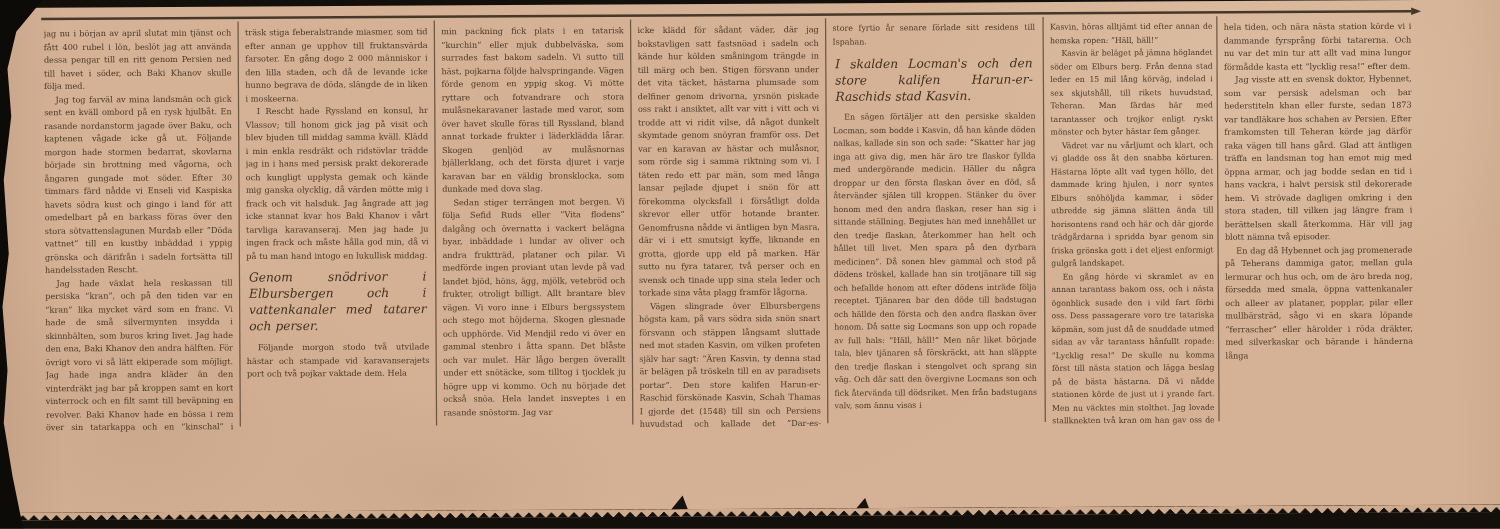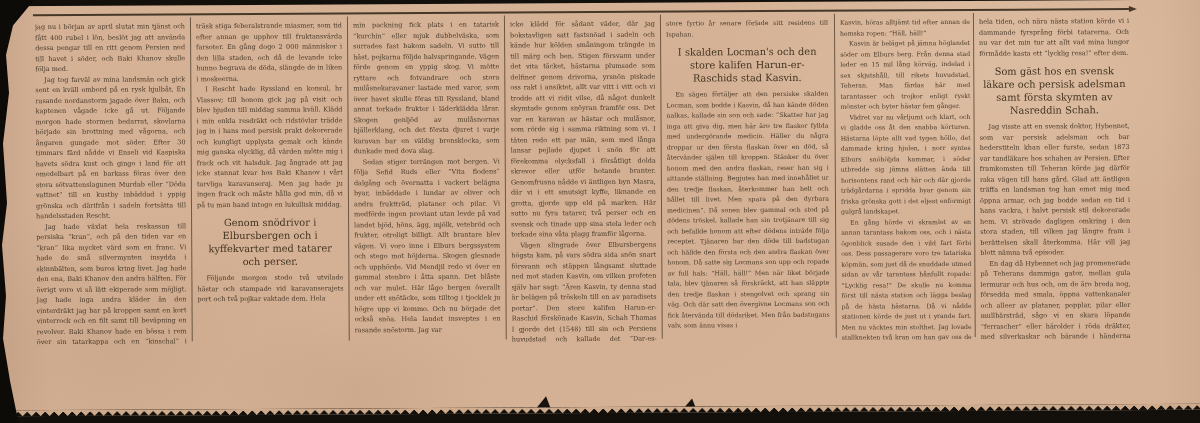--- a/index.html
+++ b/index.html
@@ -58,22 +58,22 @@
   .col-4{left:521px;width:145px;}
   .col-5{left:677px;width:162px;font-size:6.3px;}
   .col-6{left:851px;width:130px;font-size:6.2px;}
   .col-7{left:990px;width:150px;}
   .rule-v{position:absolute;top:12px;height:324px;width:1px;background:rgba(74,58,40,.75);}
   .rv-1{left:201px;}.rv-2{left:358px;}.rv-3{left:515px;}.rv-4{left:671px;}.rv-5{left:845px;}.rv-6{left:984px;}
   .para{margin:0;text-indent:9px;}
   .para-cont{margin:0;text-indent:0;}
   .subhead{
     margin:6px 2px 5px 2px;text-indent:0;
-    font-size:9.8px;line-height:13px;
-    text-align:center;color:#41321f;
+    font-style:italic;font-size:9.8px;line-height:13px;
+    color:#41321f;
   }
 </style>
 </head>
 <body>
 
 <div class="paper">
   <div class="top-rule"></div>
 
   <div class="rule-v rv-1"></div>
   <div class="rule-v rv-2"></div>
@@ -85,21 +85,21 @@
   <div class="col col-1">
     <p class="para-cont">jag nu i början av april slutat min tjänst och fått 400 rubel i lön, beslöt jag att använda dessa pengar till en ritt genom Persien ned till havet i söder, och Baki Khanov skulle följa med.</p>
     <p class="para">Jag tog farväl av mina landsmän och gick sent en kväll ombord på en rysk hjulbåt. En rasande nordanstorm jagade över Baku, och kaptenen vågade icke gå ut. Följande morgon hade stormen bedarrat, skovlarna började sin brottning med vågorna, och ångaren gungade mot söder. Efter 30 timmars färd nådde vi Enseli vid Kaspiska havets södra kust och gingo i land för att omedelbart på en barkass föras över den stora sötvattenslagunen Murdab eller ”Döda vattnet” till en kustby inbäddad i yppig grönska och därifrån i sadeln fortsätta till handelsstaden Rescht.</p>
     <p class="para">Jag hade växlat hela reskassan till persiska ”kran”, och på den tiden var en ”kran” lika mycket värd som en franc. Vi hade de små silvermynten insydda i skinnbälten, som buros kring livet. Jag hade den ena, Baki Khanov den andra hälften. För övrigt voro vi så lätt ekiperade som möjligt. Jag hade inga andra kläder än den vinterdräkt jag bar på kroppen samt en kort vinterrock och en filt samt till beväpning en revolver. Baki Khanov hade en bössa i rem över sin tatarkappa och en ”kinschal” i bältet.</p>
 
   </div>
 
   <div class="col col-2">
     <p class="para-cont">träsk stiga feberalstrande miasmer, som tid efter annan ge upphov till fruktansvärda farsoter. En gång dogo 2 000 människor i den lilla staden, och då de levande icke hunno begrava de döda, slängde de in liken i moskeerna.</p>
     <p class="para">I Rescht hade Ryssland en konsul, hr Vlassov; till honom gick jag på visit och blev bjuden till middag samma kväll. Klädd i min enkla resdräkt och ridstövlar trädde jag in i hans med persisk prakt dekorerade och kungligt upplysta gemak och kände mig ganska olycklig, då värden mötte mig i frack och vit halsduk. Jag ångrade att jag icke stannat kvar hos Baki Khanov i vårt tarvliga karavanseraj. Men jag hade ju ingen frack och måste hålla god min, då vi på tu man hand intogo en lukullisk middag.</p>
-    <p class="subhead">Genom snödrivor i Elbursbergen och i kyffekvarter med tatarer och perser.</p>
+    <p class="subhead">Genom snödrivor i Elbursbergen och i vattenkanaler med tatarer och perser.</p>
     <p class="para">Följande morgon stodo två utvilade hästar och stampade vid karavanserajets port och två pojkar vaktade dem. Hela</p>
   </div>
 
   <div class="col col-3">
     <p class="para-cont">min packning fick plats i en tatarisk ”kurchin” eller mjuk dubbelväska, som surrades fast bakom sadeln. Vi sutto till häst, pojkarna följde halvspringande. Vägen förde genom en yppig skog. Vi mötte ryttare och fotvandrare och stora mulåsnekaravaner lastade med varor, som över havet skulle föras till Ryssland, bland annat torkade frukter i läderklädda lårar. Skogen genljöd av mulåsnornas bjällerklang, och det första djuret i varje karavan bar en väldig bronsklocka, som dunkade med dova slag.</p>
     <p class="para">Sedan stiger terrängen mot bergen. Vi följa Sefid Ruds eller ”Vita flodens” dalgång och övernatta i vackert belägna byar, inbäddade i lundar av oliver och andra fruktträd, plataner och pilar. Vi medförde ingen proviant utan levde på vad landet bjöd, höns, ägg, mjölk, vetebröd och frukter, otroligt billigt. Allt brantare blev vägen. Vi voro inne i Elburs bergssystem och stego mot höjderna. Skogen glesnade och upphörde. Vid Mendjil redo vi över en gammal stenbro i åtta spann. Det blåste och var mulet. Här lågo bergen överallt under ett snötäcke, som tilltog i tjocklek ju högre upp vi kommo. Och nu började det också snöa. Hela landet insveptes i en rasande snöstorm. Jag var</p>
   </div>
 
   <div class="col col-4">
     <p class="para-cont">icke klädd för sådant väder, där jag bokstavligen satt fastsnöad i sadeln och kände hur kölden småningom trängde in till märg och ben. Stigen försvann under det vita täcket, hästarna plumsade som delfiner genom drivorna, yrsnön piskade oss rakt i ansiktet, allt var vitt i vitt och vi trodde att vi ridit vilse, då något dunkelt skymtade genom snöyran framför oss. Det var en karavan av hästar och mulåsnor, som rörde sig i samma riktning som vi. I täten redo ett par män, som med långa lansar pejlade djupet i snön för att förekomma olycksfall i försåtligt dolda skrevor eller utför hotande branter. Genomfrusna nådde vi äntligen byn Masra, där vi i ett smutsigt kyffe, liknande en grotta, gjorde upp eld på marken. Här sutto nu fyra tatarer, två perser och en svensk och tinade upp sina stela leder och torkade sina våta plagg framför lågorna.</p>
@@ -114,21 +114,20 @@
 
   <div class="col col-6">
     <p class="para-cont">Kasvin, höras alltjämt tid efter annan de hemska ropen: ”Häll, häll!”</p>
     <p class="para">Kasvin är beläget på jämna höglandet söder om Elburs berg. Från denna stad leder en 15 mil lång körväg, indelad i sex skjutshåll, till rikets huvudstad, Teheran. Man färdas här med tarantasser och trojkor enligt ryskt mönster och byter hästar fem gånger.</p>
     <p class="para">Vädret var nu vårljumt och klart, och vi gladde oss åt den snabba körturen. Hästarna löpte allt vad tygen höllo, det dammade kring hjulen, i norr syntes Elburs snöhöljda kammar, i söder utbredde sig jämna slätten ända till horisontens rand och här och där gjorde trädgårdarna i spridda byar genom sin friska grönska gott i det eljest enformigt gulgrå landskapet.</p>
     <p class="para">En gång hörde vi skramlet av en annan tarantass bakom oss, och i nästa ögonblick susade den i vild fart förbi oss. Dess passagerare voro tre tatariska köpmän, som just då de snuddade utmed sidan av vår tarantass hånfullt ropade: ”Lycklig resa!” De skulle nu komma först till nästa station och lägga beslag på de bästa hästarna. Då vi nådde stationen körde de just ut i yrande fart. Men nu väcktes min stolthet. Jag lovade stallknekten två kran om han gav oss de yppersta hästar han hade och ögonblickligen spände dem för tarantassen. Sedan mutade jag körsvennen med två kran om han körde i kapp tatarerna. Hästarna lågo också i fullt sken</p>
   </div>
 
   <div class="col col-7">
     <p class="para-cont">hela tiden, och nära nästa station körde vi i dammande fyrsprång förbi tatarerna. Och nu var det min tur att allt vad mina lungor förmådde kasta ett ”lycklig resa!” efter dem.</p>
-    <p class="subhead">Som gäst hos en svensk läkare och persisk adelsman samt första skymten av Nasreddin Schah.</p>
     <p class="para">Jag visste att en svensk doktor, Hybennet, som var persisk adelsman och bar hederstiteln khan eller furste, sedan 1873 var tandläkare hos schahen av Persien. Efter framkomsten till Teheran körde jag därför raka vägen till hans gård. Glad att äntligen träffa en landsman tog han emot mig med öppna armar, och jag bodde sedan en tid i hans vackra, i halvt persisk stil dekorerade hem. Vi strövade dagligen omkring i den stora staden, till vilken jag längre fram i berättelsen skall återkomma. Här vill jag blott nämna två episoder.</p>
     <p class="para">En dag då Hybennet och jag promenerade på Teherans dammiga gator, mellan gula lermurar och hus och, om de äro breda nog, försedda med smala, öppna vattenkanaler och alleer av plataner, popplar, pilar eller mullbärsträd, sågo vi en skara löpande ”ferrascher” eller härolder i röda dräkter, med silverkaskar och bärande i händerna långa</p>
   </div>
 
   <div class="teeth"></div>
   <div class="nick nick1"></div>
   <div class="nick nick2"></div>
 </div>
 
 <div class="torn-left"></div>

